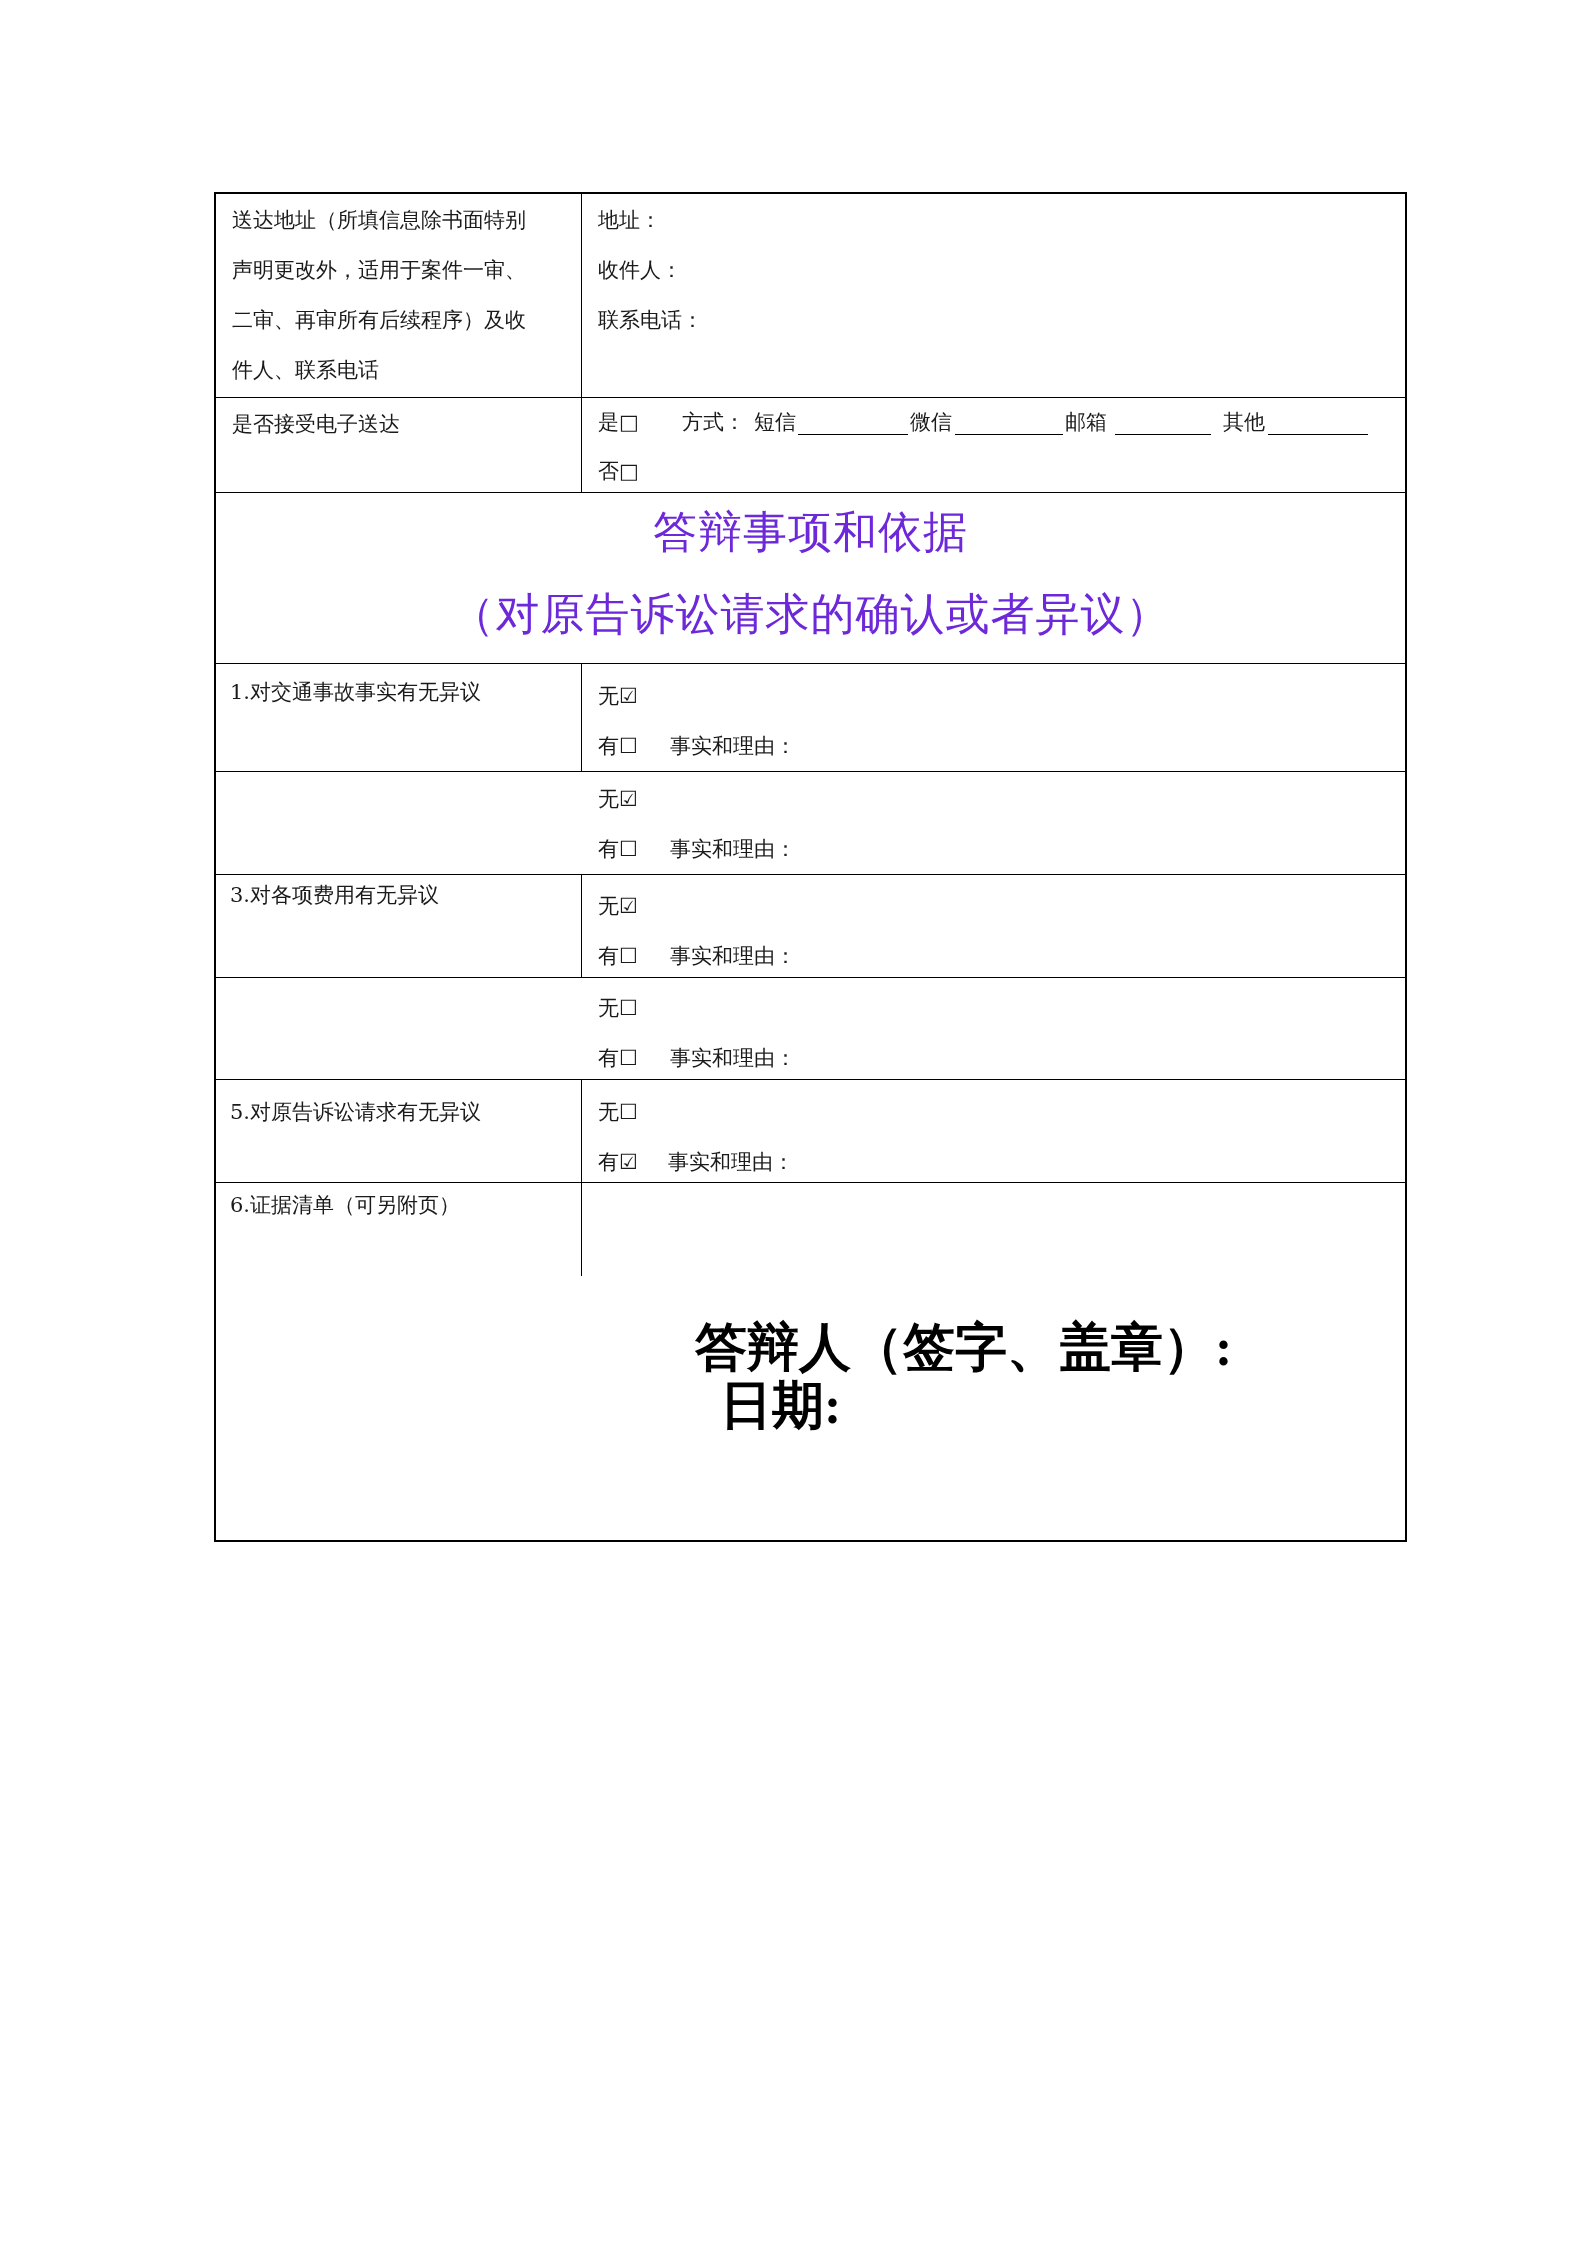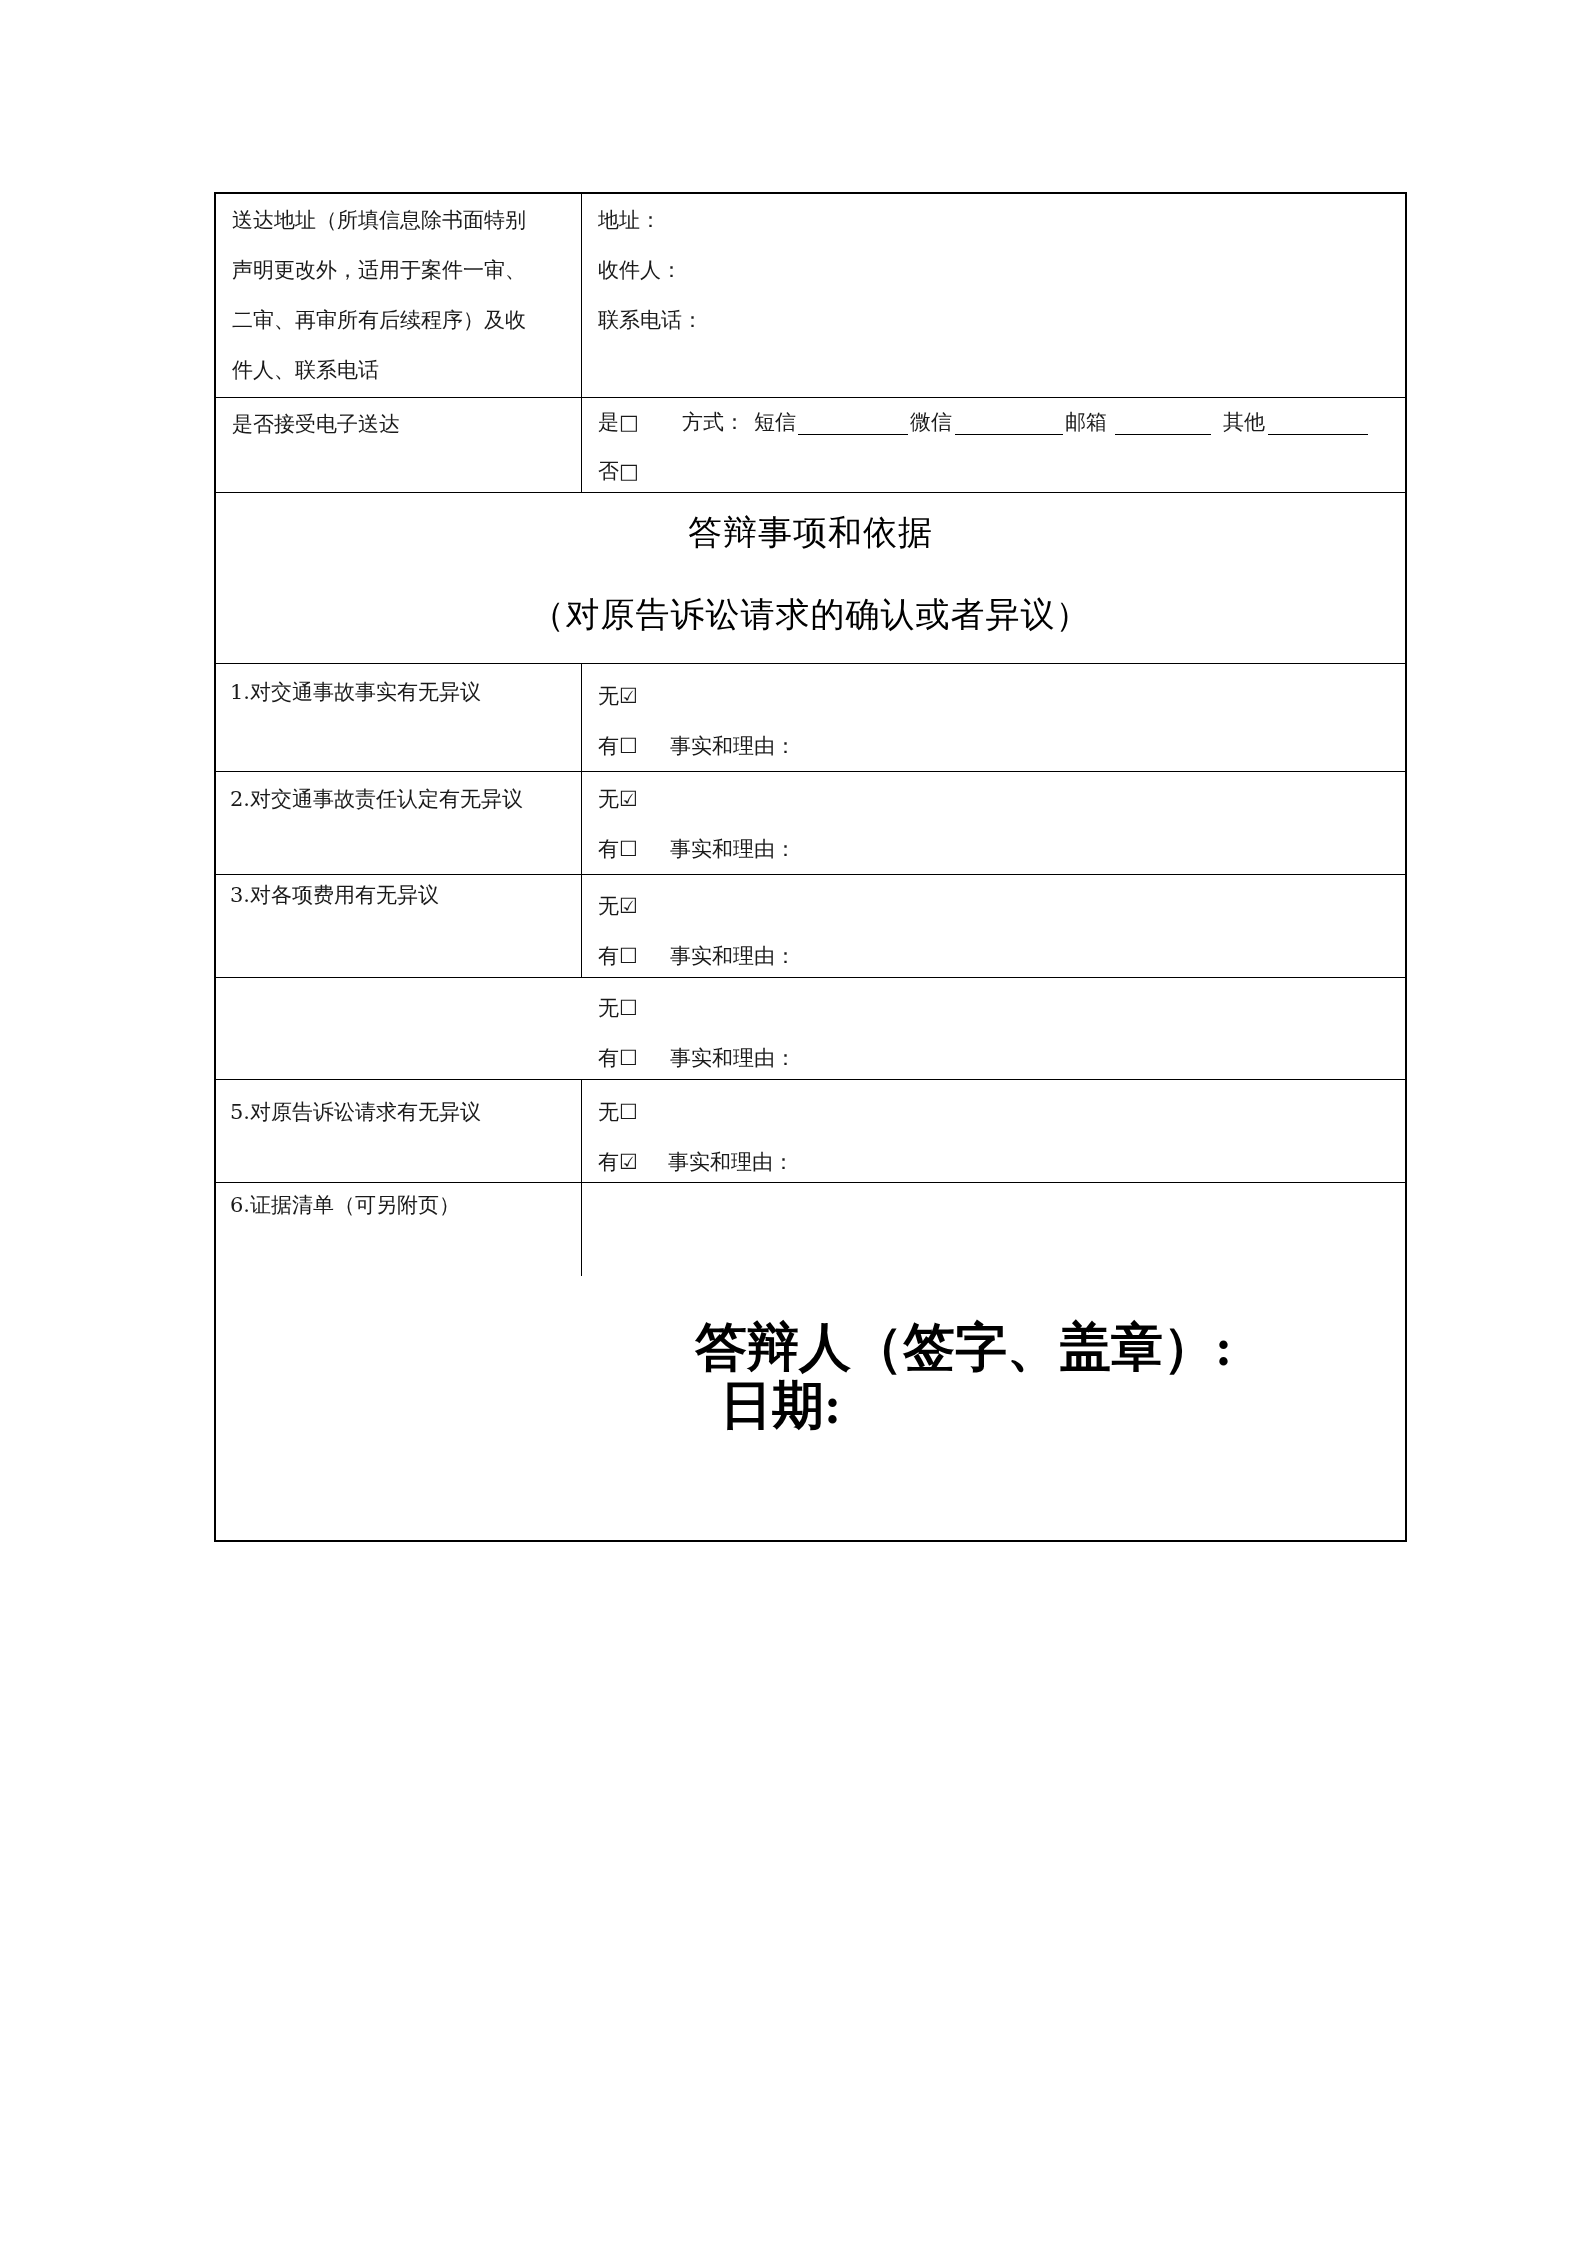--- a/index.html
+++ b/index.html
@@ -7,22 +7,22 @@
          font-family: "DejaVu Serif", "Liberation Serif", serif; color: #111; }
   .page { position: absolute; left: 0; top: 0; width: 1587px; height: 2245px; background: #fff; }
 
   .tbl { position: absolute; left: 214px; top: 192px; width: 1193px; height: 1350px;
          border: 2px solid #000; box-sizing: border-box; }
   .row { position: absolute; left: 0; width: 100%; border-bottom: 1.5px solid #000; box-sizing: border-box; }
   .row.last { border-bottom: none; }
   .lcell { position: absolute; left: 0; top: 0; bottom: 0; width: 366px; border-right: 1.5px solid #000; box-sizing: border-box; }
   .rcell { position: absolute; left: 366px; right: 0; top: 0; bottom: 0; }
   .txt { position: absolute; font-size: 21px; line-height: 24px; white-space: nowrap; color: #1a1a1a; }
-  .heading { position: absolute; left: 0; right: 0; text-align: center; font-size: 34px; line-height: 40px;
-             font-family: "DejaVu Sans", "Liberation Sans", sans-serif; letter-spacing: 1px; color: #000000; }
+  .heading { position: absolute; left: 0; right: 0; text-align: center; font-size: 44px; line-height: 40px;
+             font-family: "DejaVu Sans", "Liberation Sans", sans-serif; letter-spacing: 1px; color: #6d28d9; }
   .uline { display: inline-block; border-bottom: 1.5px solid #000; height: 20px; vertical-align: baseline; }
   .sig { position: absolute; font-family: "Liberation Serif", "DejaVu Serif", serif; font-weight: bold;
          font-size: 52px; line-height: 52px; color: #000; white-space: nowrap; }
 </style>
 </head>
 <body>
 
 <div class="page">
 
   <div class="tbl">
@@ -70,23 +70,20 @@
         <span class="txt" style="left:14px;top:16px;">1.对交通事故事实有无异议</span>
       </div>
       <div class="rcell">
         <span class="txt" style="left:16px;top:20px;">无☑</span>
         <span class="txt" style="left:16px;top:70px;">有☐</span>
         <span class="txt" style="left:88px;top:70px;">事实和理由：</span>
       </div>
     </div>
 
     <div class="row" style="top:578px;height:103px;">
-      <div class="lcell">
-        <span class="txt" style="left:14px;top:15px;">2.对交通事故责任认定有无异议</span>
-      </div>
       <div class="rcell">
         <span class="txt" style="left:16px;top:15px;">无☑</span>
         <span class="txt" style="left:16px;top:65px;">有☐</span>
         <span class="txt" style="left:88px;top:65px;">事实和理由：</span>
       </div>
     </div>
 
     <div class="row" style="top:681px;height:103px;">
       <div class="lcell">
         <span class="txt" style="left:14px;top:8px;">3.对各项费用有无异议</span>

